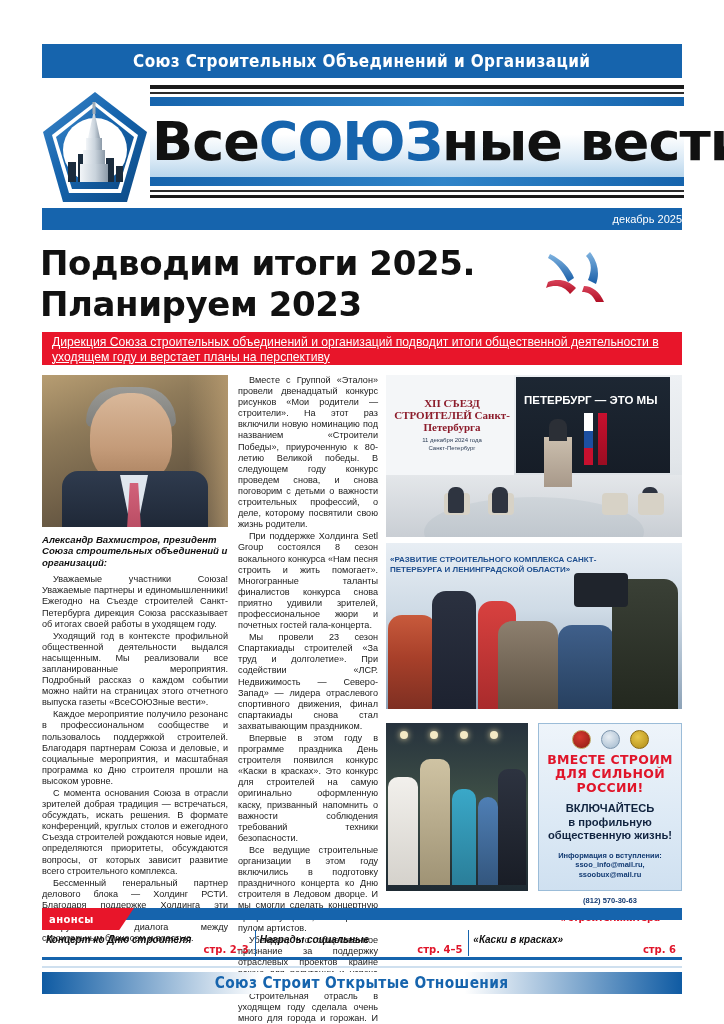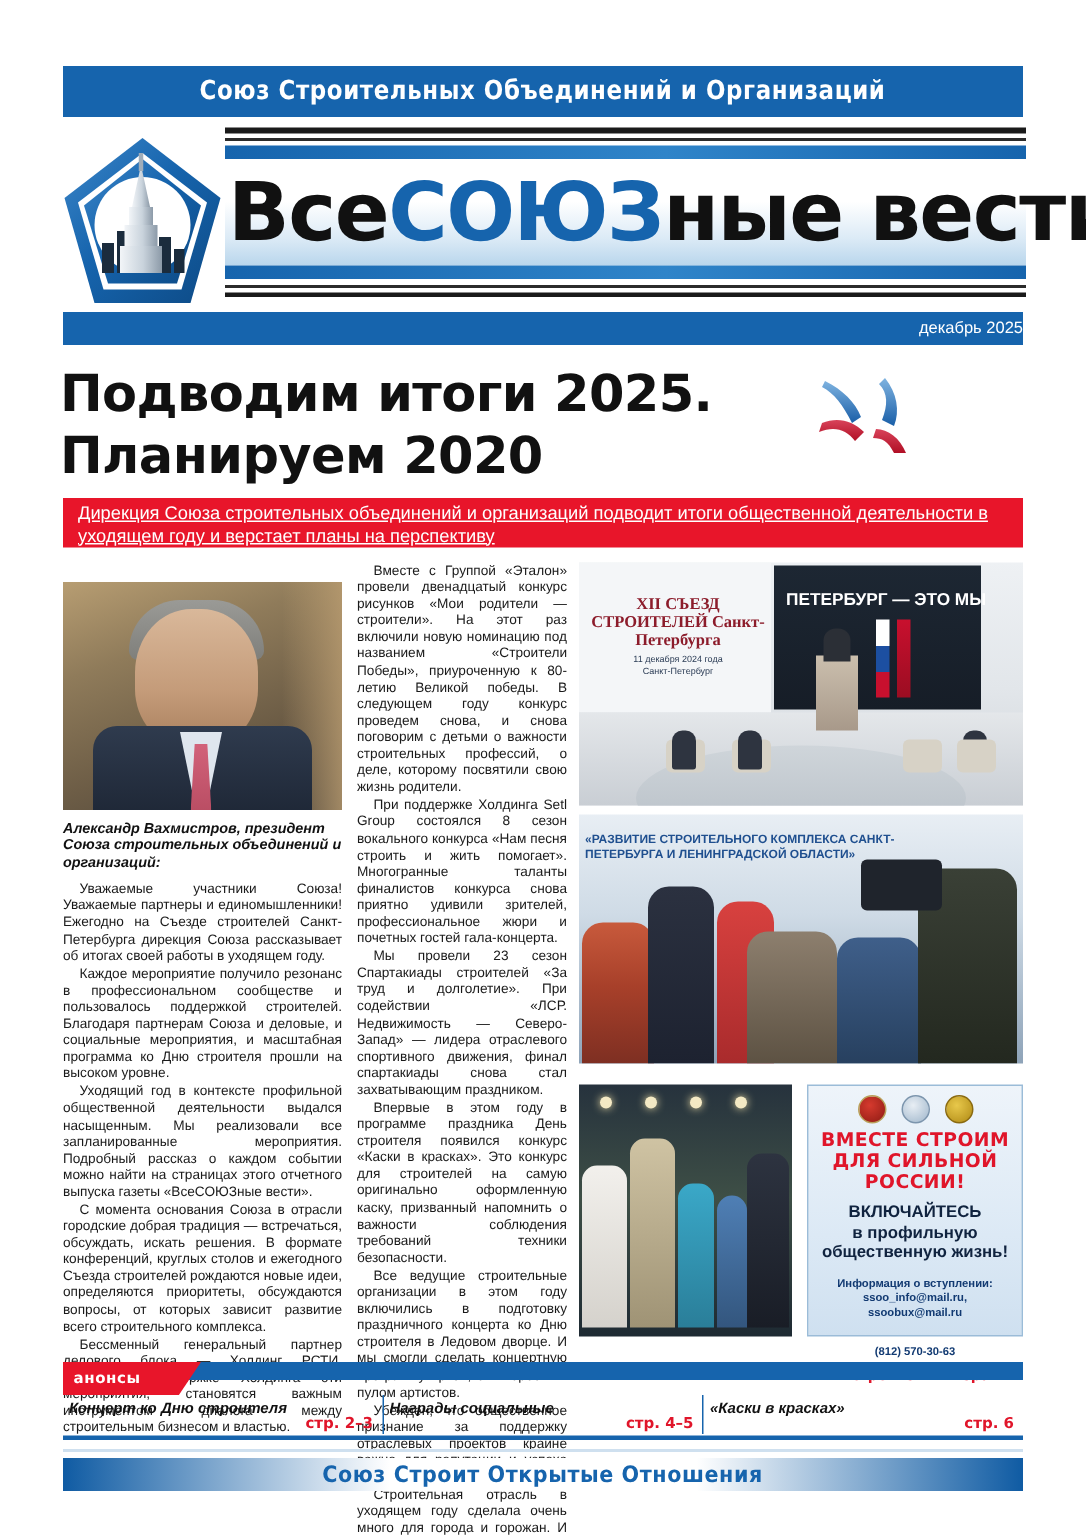--- a/index.html
+++ b/index.html
@@ -108,21 +108,21 @@
   .red-band-text {
     color:#ffffff; font-size: 12.2px; line-height: 14.5px; font-weight: normal;
     font-family: "Liberation Sans", sans-serif;
     text-decoration: underline;
   }
 
   
   .content { position: absolute; left: 42px; top: 375px; width: 640px; height: 520px; }
 
   .col { position: absolute; top: 0; }
-  .col1 { left: 0px;   width: 186px; margin-top: 13px; }
+  .col1 { left: 0px;   width: 186px; }
   .col2 { left: 196px; width: 140px; }
   .col3 { left: 344px; width: 296px; }
 
   .portrait {
     width: 186px; height: 152px;
     background: linear-gradient(160deg,#b79d72 0%, #8f7b5a 30%, #6d5d46 65%, #4a4238 100%);
     position: relative; overflow: hidden;
   }
   .portrait .head {
     position:absolute; left: 48px; top: 18px; width: 82px; height: 92px;
@@ -185,21 +185,21 @@
     text-align: center; color: #8c1c2b;
     font-family: "Liberation Serif", serif; font-weight: bold;
     font-size: 11px; line-height: 12px;
   }
   .pc-sub {
     position: absolute; left: 4px; top: 62px; width: 124px;
     text-align:center; color:#2b3c55; font-size: 6px; line-height: 7.5px;
     font-family: "Liberation Sans", sans-serif;
   }
   .pc-screen {
-    position:absolute; left: 130px; top: 2px; width: 138px; height: 96px;
+    position:absolute; left: 130px; top: 2px; width: 154px; height: 96px;
     background: linear-gradient(180deg,#1d2733 0%, #161d27 100%);
   }
   .pc-screen-text {
     position:absolute; left: 8px; top: 16px; width: 150px;
     color:#ffffff; font-weight: bold; font-size: 11.5px; line-height: 15px;
     font-family: "Liberation Sans", sans-serif;
   }
   .pc-podium {
     position:absolute; left: 158px; top: 62px; width: 28px; height: 50px;
     background: linear-gradient(180deg,#cbbfae 0%,#a8998a 100%);
@@ -378,21 +378,21 @@
       <div class="stripe-bot-dark"></div>
     </div>
   </div>
 
   <div class="date-bar">
     <div class="date-text">декабрь 2025</div>
   </div>
 
   <div class="headline">
     <div>Подводим итоги 2025.</div>
-    <div>Планируем 2020</div>
+    <div>Планируем 2023</div>
   </div>
 
   <svg class="flag-bird" viewBox="0 0 78 60">
     <defs>
       <linearGradient id="fb1" x1="0" y1="0" x2="0" y2="1">
         <stop offset="0%" stop-color="#7fb3e0"></stop>
           <stop offset="100%" stop-color="#1a5fa8"></stop>
       </linearGradient>
       <linearGradient id="fb2" x1="0" y1="0" x2="0" y2="1">
         <stop offset="0%" stop-color="#d8435a"></stop>
@@ -416,23 +416,23 @@
         <div class="curtain"></div>
         <div class="hair"></div>
         <div class="head"></div>
         <div class="body"></div>
         <div class="shirt"></div>
         <div class="tie"></div>
       </div>
       <div class="caption">Александр Вахмистров, президент Союза строительных объединений и организаций:</div>
       <div class="body-text">
         <p class="first">Уважаемые участники Союза! Уважаемые партнеры и единомышленники! Ежегодно на Съезде строителей Санкт-Петербурга дирекция Союза рассказывает об итогах своей работы в уходящем году.</p>
+        <p>Уходящий год в контексте профильной общественной деятельности выдался насыщенным. Мы реализовали все запланированные мероприятия. Подробный рассказ о каждом событии можно найти на страницах этого отчетного выпуска газеты «ВсеСОЮЗные вести».</p>
         <p>Каждое мероприятие получило резонанс в профессиональном сообществе и пользовалось поддержкой строителей. Благодаря партнерам Союза и деловые, и социальные мероприятия, и масштабная программа ко Дню строителя прошли на высоком уровне.</p>
-        <p>Уходящий год в контексте профильной общественной деятельности выдался насыщенным. Мы реализовали все запланированные мероприятия. Подробный рассказ о каждом событии можно найти на страницах этого отчетного выпуска газеты «ВсеСОЮЗные вести».</p>
-        <p>С момента основания Союза в отрасли городские добрая традиция — встречаться, обсуждать, искать решения. В формате конференций, круглых столов и ежегодного Съезда строителей рождаются новые идеи, определяются приоритеты, обсуждаются вопросы, от которых зависит развитие всего строительного комплекса.</p>
+        <p>С момента основания Союза в отрасли зрителей добрая традиция — встречаться, обсуждать, искать решения. В формате конференций, круглых столов и ежегодного Съезда строителей рождаются новые идеи, определяются приоритеты, обсуждаются вопросы, от которых зависит развитие всего строительного комплекса.</p>
         <p>Бессменный генеральный партнер делового блока — Холдинг РСТИ. Благодаря поддержке Холдинга эти мероприятия, становятся важным инструментом диалога между строительным бизнесом и властью.</p>
       </div>
     </div>
 
     <div class="col col2">
       <div class="body-text">
         <p>Вместе с Группой «Эталон» провели двенадцатый конкурс рисунков «Мои родители — строители». На этот раз включили новую номинацию под названием «Строители Победы», приуроченную к 80-летию Великой победы. В следующем году конкурс проведем снова, и снова поговорим с детьми о важности строительных профессий, о деле, которому посвятили свою жизнь родители.</p>
         <p>При поддержке Холдинга Setl Group состоялся 8 сезон вокального конкурса «Нам песня строить и жить помогает». Многогранные таланты финалистов конкурса снова приятно удивили зрителей, профессиональное жюри и почетных гостей гала-концерта.</p>
         <p>Мы провели 23 сезон Спартакиады строителей «За труд и долголетие». При содействии «ЛСР. Недвижимость — Северо-Запад» — лидера отраслевого спортивного движения, финал спартакиады снова стал захватывающим праздником.</p>
         <p>Впервые в этом году в программе праздника День строителя появился конкурс «Каски в красках». Это конкурс для строителей на самую оригинально оформленную каску, призванный напомнить о важности соблюдения требований техники безопасности.</p>

